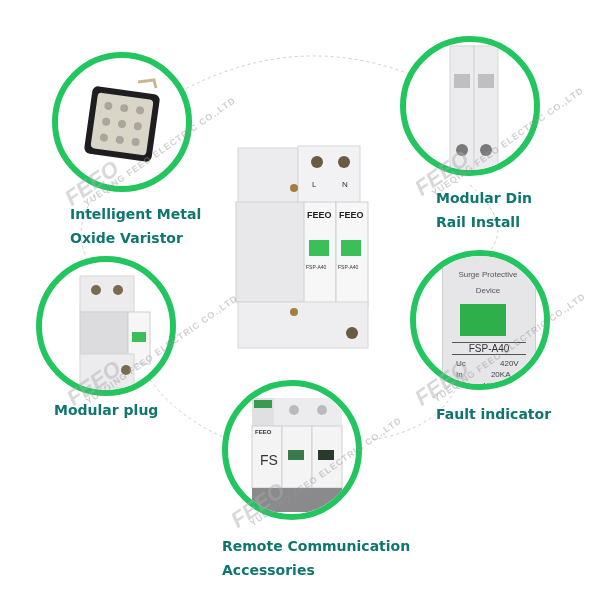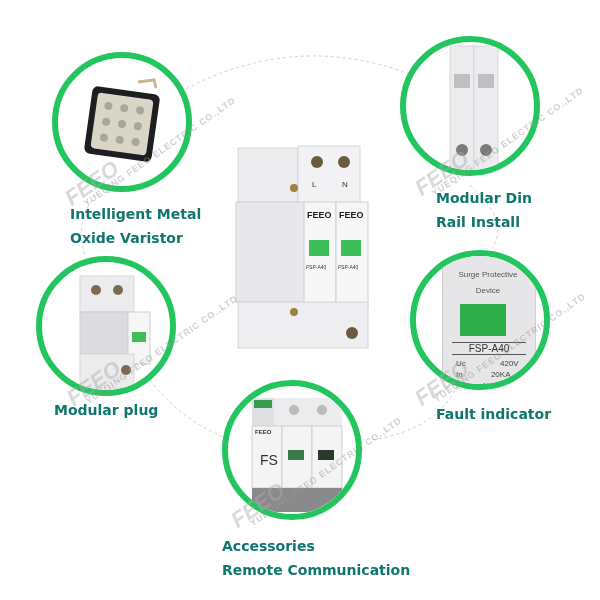--- a/index.html
+++ b/index.html
@@ -127,22 +127,22 @@
     <rect x="54" y="40" width="30" height="62" fill="#f4f4f5" stroke="#cfcfd2"></rect>
     <rect x="84" y="40" width="30" height="62" fill="#f4f4f5" stroke="#cfcfd2"></rect>
     <rect x="60" y="64" width="16" height="10" fill="#3a7a4a"></rect>
     <rect x="90" y="64" width="16" height="10" fill="#2a3a2a"></rect>
     <rect x="24" y="102" width="90" height="24" fill="#8a8a8c"></rect>
   </svg>
   <span style="position:absolute;left:32px;top:66px;font-size:14px;color:#333;">FS</span>
   <span style="position:absolute;left:27px;top:43px;font-size:6px;font-weight:bold;color:#333;">FEEO</span>
 </div>
 <div class="label" style="left:222px;top:534px;">
+  <div>Remote Communication</div>
   <div>Accessories</div>
-  <div>Remote Communication</div>
 </div>
 
 <div class="wm-logo" style="left:60px;top:190px;">FEEO</div>
 <div class="wm" style="left:82px;top:200px;">YUEQING FEEO ELECTRIC CO.,LTD</div>
 <div class="wm-logo" style="left:410px;top:180px;">FEEO</div>
 <div class="wm" style="left:430px;top:190px;">YUEQING FEEO ELECTRIC CO.,LTD</div>
 <div class="wm-logo" style="left:62px;top:390px;">FEEO</div>
 <div class="wm" style="left:84px;top:398px;">YUEQING FEEO ELECTRIC CO.,LTD</div>
 <div class="wm-logo" style="left:410px;top:390px;">FEEO</div>
 <div class="wm" style="left:432px;top:396px;">YUEQING FEEO ELECTRIC CO.,LTD</div>

